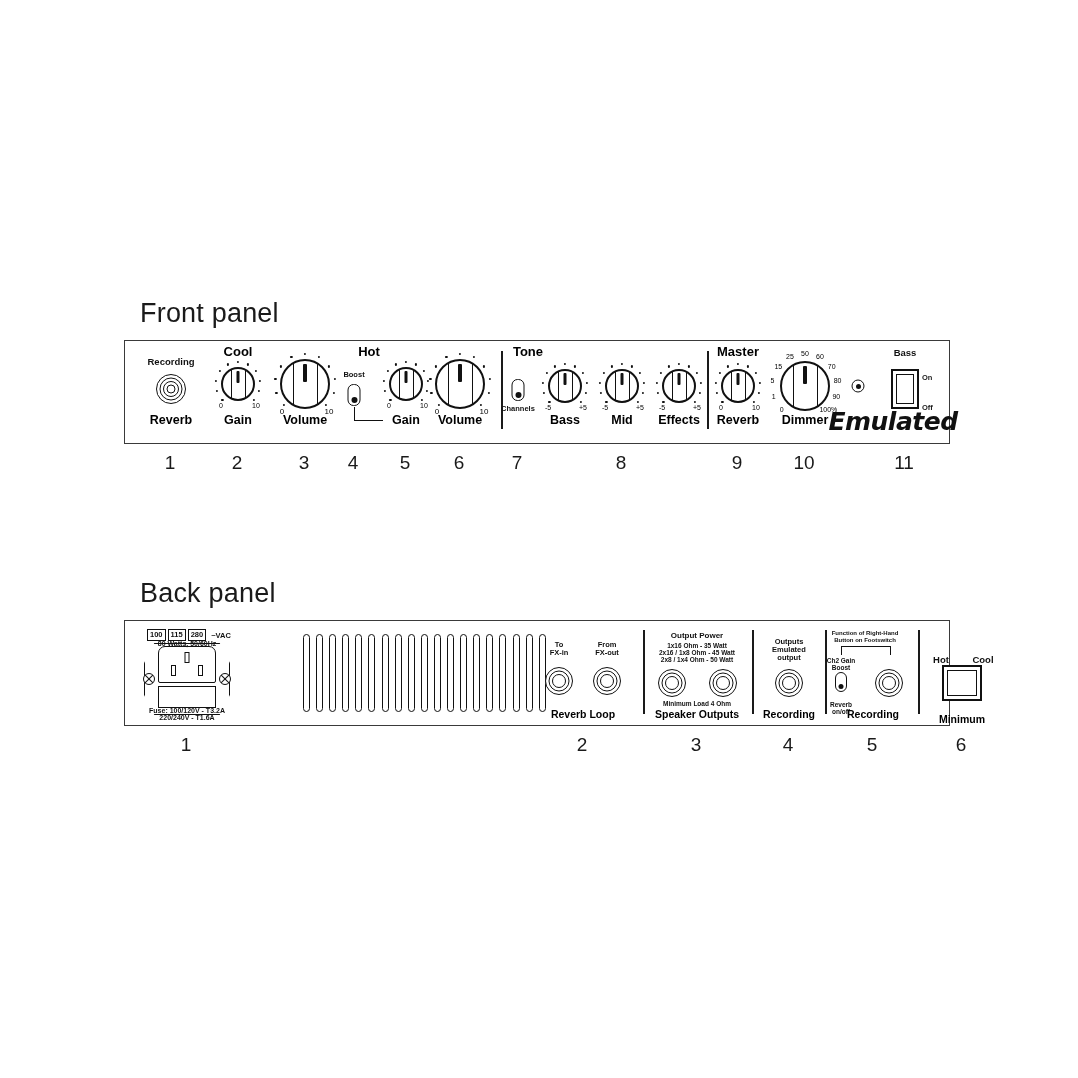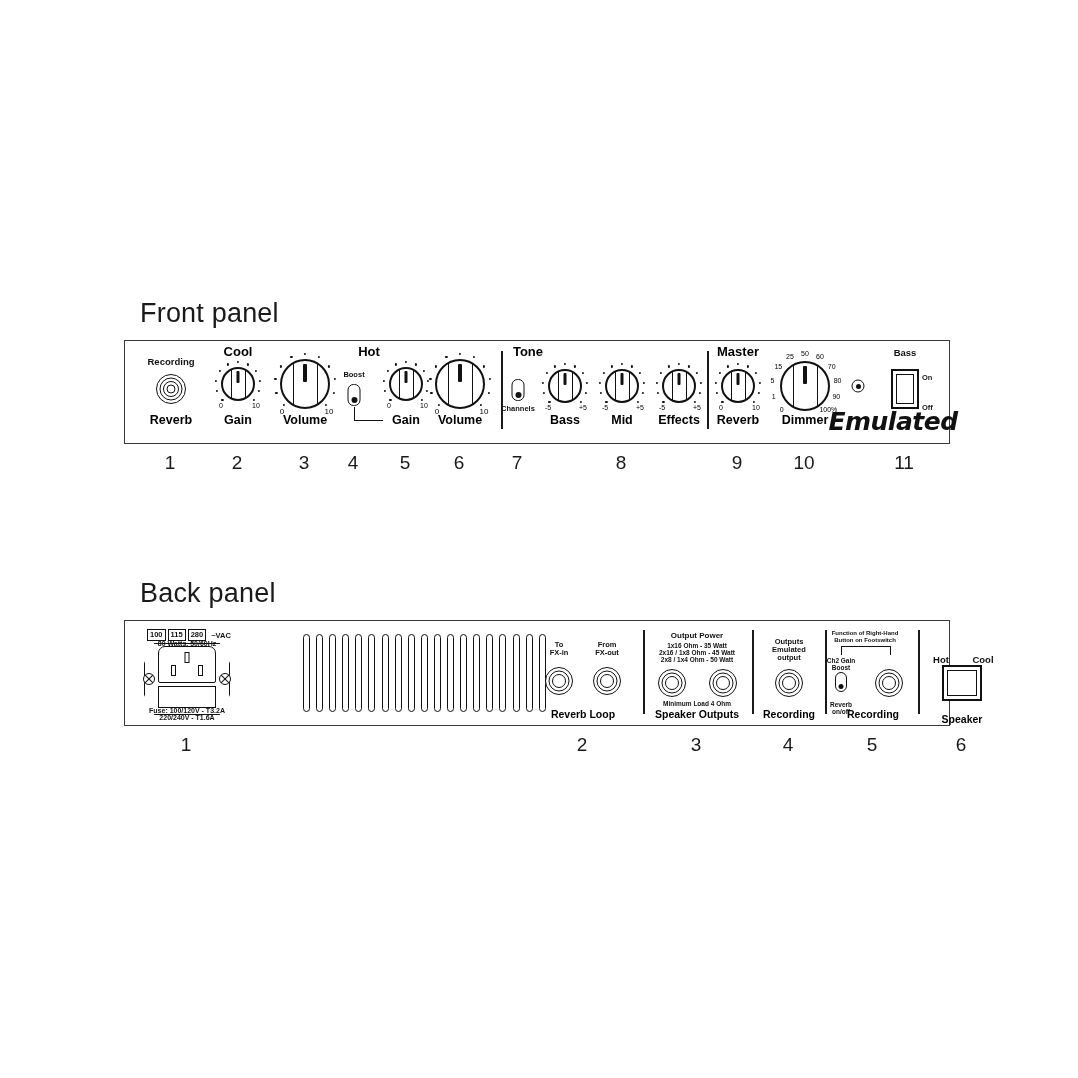--- a/index.html
+++ b/index.html
@@ -683,21 +683,21 @@
   </div>
   <div class="knob-name" style="left:748px; top:87px; font-size:10.5px;">Recording</div>
 
   <div class="divider" style="left:793px; top:9px; height:84px;"></div>
 
   <div class="tiny-text" style="left:816px; top:33px; font-size:9.5px;">Hot</div>
   <div class="tiny-text" style="left:858px; top:33px; font-size:9.5px;">Cool</div>
   <div class="rocker" style="left:837px; top:62px; width:40px; height:36px;">
     <div class="inner"></div>
   </div>
-  <div class="knob-name" style="left:837px; top:92px; font-size:10.5px;">Speaker</div>
+  <div class="knob-name" style="left:837px; top:92px; font-size:10.5px;">Minimum</div>
 </div>
 
 <div class="callouts" id="back-callouts">
     <div class="callout" style="left: 62px;">1</div>
     <div class="callout" style="left: 458px;">2</div>
     <div class="callout" style="left: 572px;">3</div>
     <div class="callout" style="left: 664px;">4</div>
     <div class="callout" style="left: 748px;">5</div>
     <div class="callout" style="left: 837px;">6</div>
   </div>

